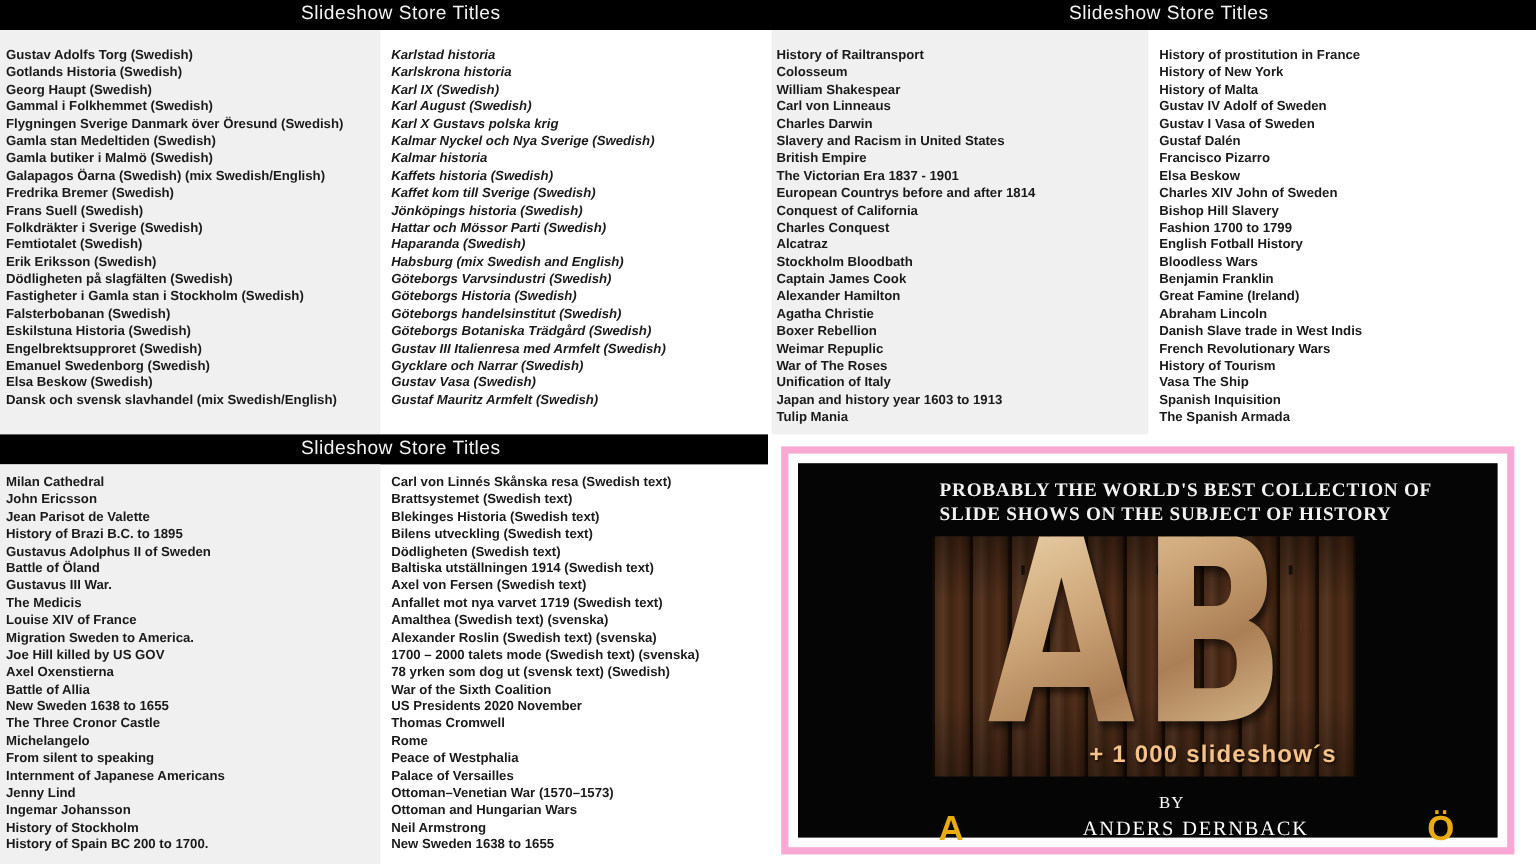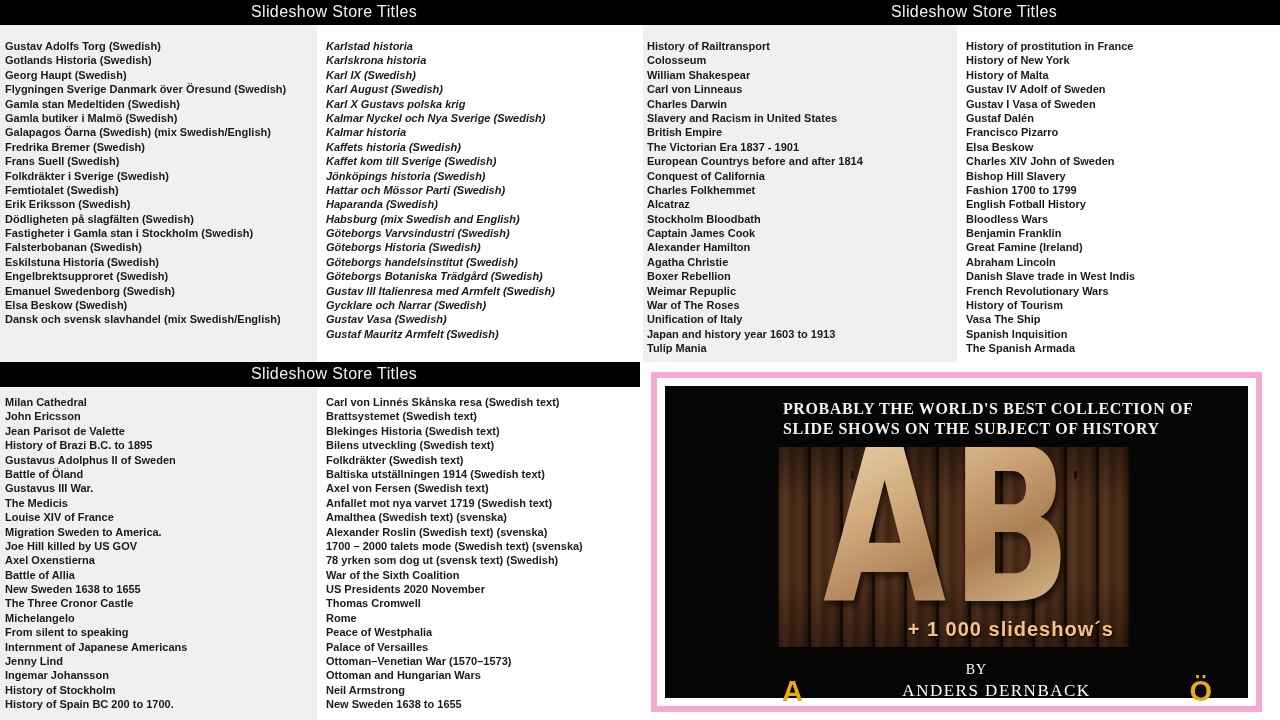--- a/index.html
+++ b/index.html
@@ -69,20 +69,21 @@
 
   <header class="topbar">
     <div class="bar-title t-left">Slideshow Store Titles</div>
     <div class="bar-title t-right">Slideshow Store Titles</div>
   </header>
 
   <section class="panel gray p1c1">
       <div class="item">Gustav Adolfs Torg (Swedish)</div>
       <div class="item">Gotlands Historia (Swedish)</div>
       <div class="item">Georg Haupt (Swedish)</div>
+      <div class="item">Gammal i Folkhemmet (Swedish)</div>
       <div class="item">Flygningen Sverige Danmark över Öresund (Swedish)</div>
       <div class="item">Gamla stan Medeltiden (Swedish)</div>
       <div class="item">Gamla butiker i Malmö (Swedish)</div>
       <div class="item">Galapagos Öarna (Swedish) (mix Swedish/English)</div>
       <div class="item">Fredrika Bremer (Swedish)</div>
       <div class="item">Frans Suell (Swedish)</div>
       <div class="item">Folkdräkter i Sverige (Swedish)</div>
       <div class="item">Femtiotalet (Swedish)</div>
       <div class="item">Erik Eriksson (Swedish)</div>
       <div class="item">Dödligheten på slagfälten (Swedish)</div>
@@ -121,21 +122,21 @@
       <div class="item">History of Railtransport</div>
       <div class="item">Colosseum</div>
       <div class="item">William Shakespear</div>
       <div class="item">Carl von Linneaus</div>
       <div class="item">Charles Darwin</div>
       <div class="item">Slavery and Racism in United States</div>
       <div class="item">British Empire</div>
       <div class="item">The Victorian Era 1837 - 1901</div>
       <div class="item">European Countrys before and after 1814</div>
       <div class="item">Conquest of California</div>
-      <div class="item">Charles Folkhemmet</div>
+      <div class="item">Charles Conquest</div>
       <div class="item">Alcatraz</div>
       <div class="item">Stockholm Bloodbath</div>
       <div class="item">Captain James Cook</div>
       <div class="item">Alexander Hamilton</div>
       <div class="item">Agatha Christie</div>
       <div class="item">Boxer Rebellion</div>
       <div class="item">Weimar Repuplic</div>
       <div class="item">War of The Roses</div>
       <div class="item">Unification of Italy</div>
       <div class="item">Japan and history year 1603 to 1913</div>
@@ -192,21 +193,21 @@
       <div class="item">Jenny Lind</div>
       <div class="item">Ingemar Johansson</div>
       <div class="item">History of Stockholm</div>
       <div class="item">History of Spain BC 200 to 1700.</div>
     </section>
   <section class="panel p3c2">
       <div class="item">Carl von Linnés Skånska resa (Swedish text)</div>
       <div class="item">Brattsystemet (Swedish text)</div>
       <div class="item">Blekinges Historia (Swedish text)</div>
       <div class="item">Bilens utveckling (Swedish text)</div>
-      <div class="item">Folkdräkter (Swedish text)</div>
+      <div class="item">Dödligheten (Swedish text)</div>
       <div class="item">Baltiska utställningen 1914 (Swedish text)</div>
       <div class="item">Axel von Fersen (Swedish text)</div>
       <div class="item">Anfallet mot nya varvet 1719 (Swedish text)</div>
       <div class="item">Amalthea (Swedish text) (svenska)</div>
       <div class="item">Alexander Roslin (Swedish text) (svenska)</div>
       <div class="item">1700 – 2000 talets mode (Swedish text) (svenska)</div>
       <div class="item">78 yrken som dog ut (svensk text) (Swedish)</div>
       <div class="item">War of the Sixth Coalition</div>
       <div class="item">US Presidents 2020 November</div>
       <div class="item">Thomas Cromwell</div>

